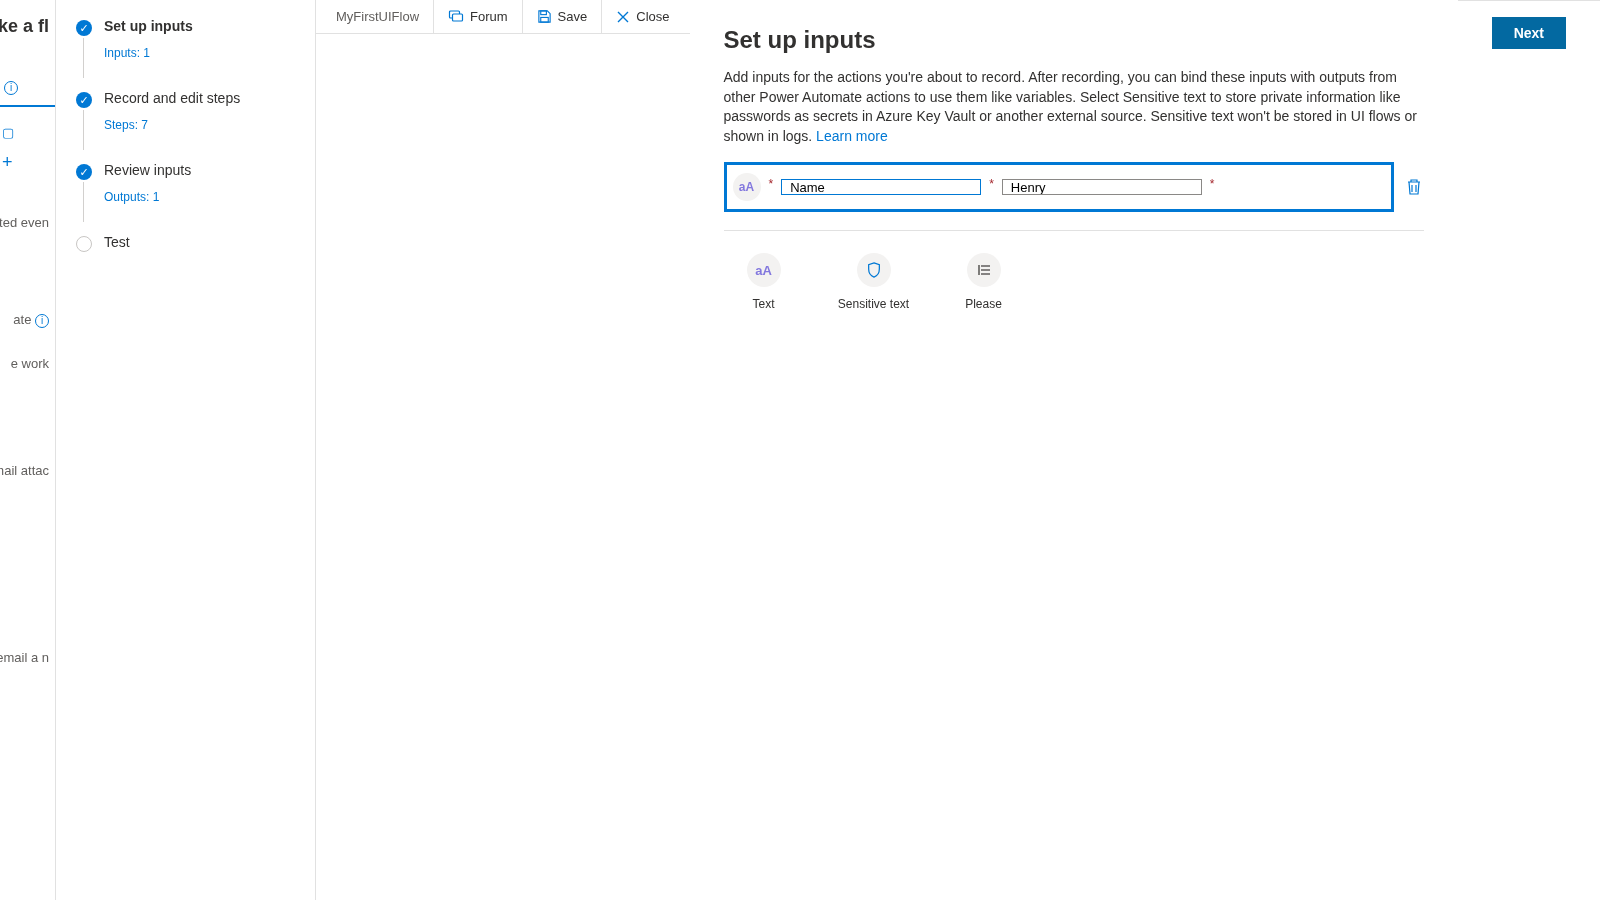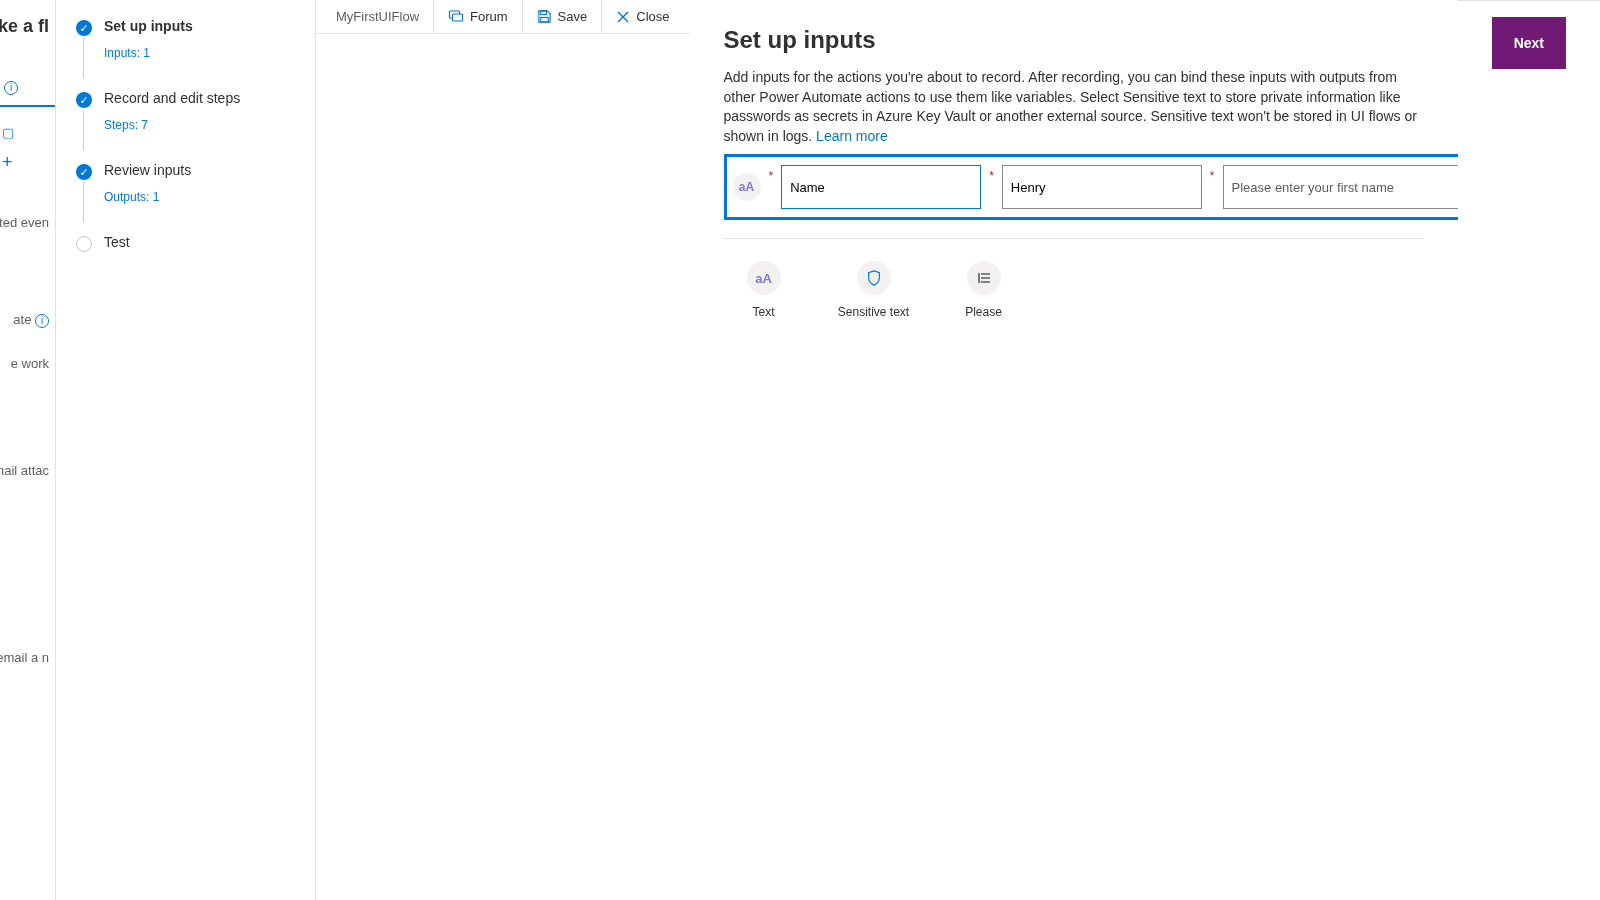--- a/index.html
+++ b/index.html
@@ -58,37 +58,37 @@
 }
 .top-bar .flow-name { padding: 0 14px; color: #605e5c; }
 .top-bar .tb-btn {
   display: flex; align-items: center; gap: 6px; padding: 0 14px; height: 100%;
   border-left: 1px solid #e1e1e1; cursor: pointer;
 }
 .top-bar .tb-btn svg, .top-bar .tb-btn .ico { color: #0078d4; }
 
 .content { flex: 1; padding: 26px 34px 0 34px; overflow: auto; }
 .page-title { font-size: 24px; font-weight: 600; margin-bottom: 14px; }
-.desc { font-size: 14px; color: #323130; line-height: 1.4; margin-bottom: 8px; max-width: 1100px; }
+.desc { font-size: 14px; color: #323130; line-height: 1.4; margin-bottom: 16px; max-width: 1100px; }
 .desc .lm { color: #0078d4; cursor: pointer; }
 
 .input-row-wrap { display: flex; align-items: center; gap: 10px; margin-bottom: 18px; }
 .input-row {
   flex: 1; display: flex; align-items: center; gap: 6px;
   border: 3px solid #0078d4; padding: 8px 10px 8px 6px; background: #fff;
 }
 .type-badge {
   width: 28px; height: 28px; border-radius: 50%;
   background: #f3f2f1; color: #8378de;
   display: flex; align-items: center; justify-content: center;
   font-size: 12px; font-weight: 600;
 }
 .req { color: #a4262c; font-size: 12px; padding: 0 2px; align-self: flex-start; margin-top: 4px; }
 .fld {
-  height: 44px; border: 1px solid #8a8886; padding: 0 8px; font-size: 13px; outline: none;
+  height: 16px; border: 1px solid #8a8886; padding: 0 8px; font-size: 13px; outline: none;
 }
 .fld.name { width: 200px; border-color: #0078d4; }
 .fld.val { width: 200px; }
 .fld.desc-f { flex: 1; min-width: 300px; color: #605e5c; }
 
 .trash {
   width: 20px; height: 20px; color: #0078d4; cursor: pointer; flex-shrink: 0;
 }
 
 hr.sep { border: none; border-top: 1px solid #e1e1e1; margin: 10px 0 22px 0; }
@@ -102,21 +102,21 @@
 }
 .add-opt .circ.text { color: #8378de; font-weight: 600; }
 .add-opt .circ.sens { color: #0078d4; }
 .add-opt .circ.arr  { color: #605e5c; }
 .add-opt .lbl { font-size: 12px; color: #323130; white-space: nowrap; }
 
 .footer {
   border-top: 1px solid #e1e1e1; padding: 16px 34px;
 }
 .next-btn {
-  background: #701a75; color: #fff; border: none; padding: 18px 22px;
+  background: #0369a1; color: #fff; border: none; padding: 8px 22px;
   font-size: 14px; font-weight: 600; cursor: pointer;
 }
 </style>
 </head>
 <body>
 
 <div class="root">
 
   <div class="far-left">
     <div class="frag bold" style="font-size:18px;">ake a fl</div>
@@ -198,21 +198,20 @@
       </p>
 
       <div class="input-row-wrap">
         <div class="input-row">
           <div class="type-badge">aA</div>
           <span class="req">*</span>
           <input class="fld name" value="Name" style="">
           <span class="req">*</span>
           <input class="fld val" value="Henry" style="">
           <span class="req">*</span>
-          <input class="fld desc-f" value="Please enter your first name" style="">
         </div>
         <svg class="trash" viewBox="0 0 16 20" fill="none" stroke="currentColor" stroke-width="1.2">
           <path d="M2 5h12M5 5V3h6v2M3 5l1 12h8l1-12M6 8v7M10 8v7"></path>
         </svg>
       </div>
 
       <hr class="sep">
 
       <div class="add-row">
         <div class="add-opt">

